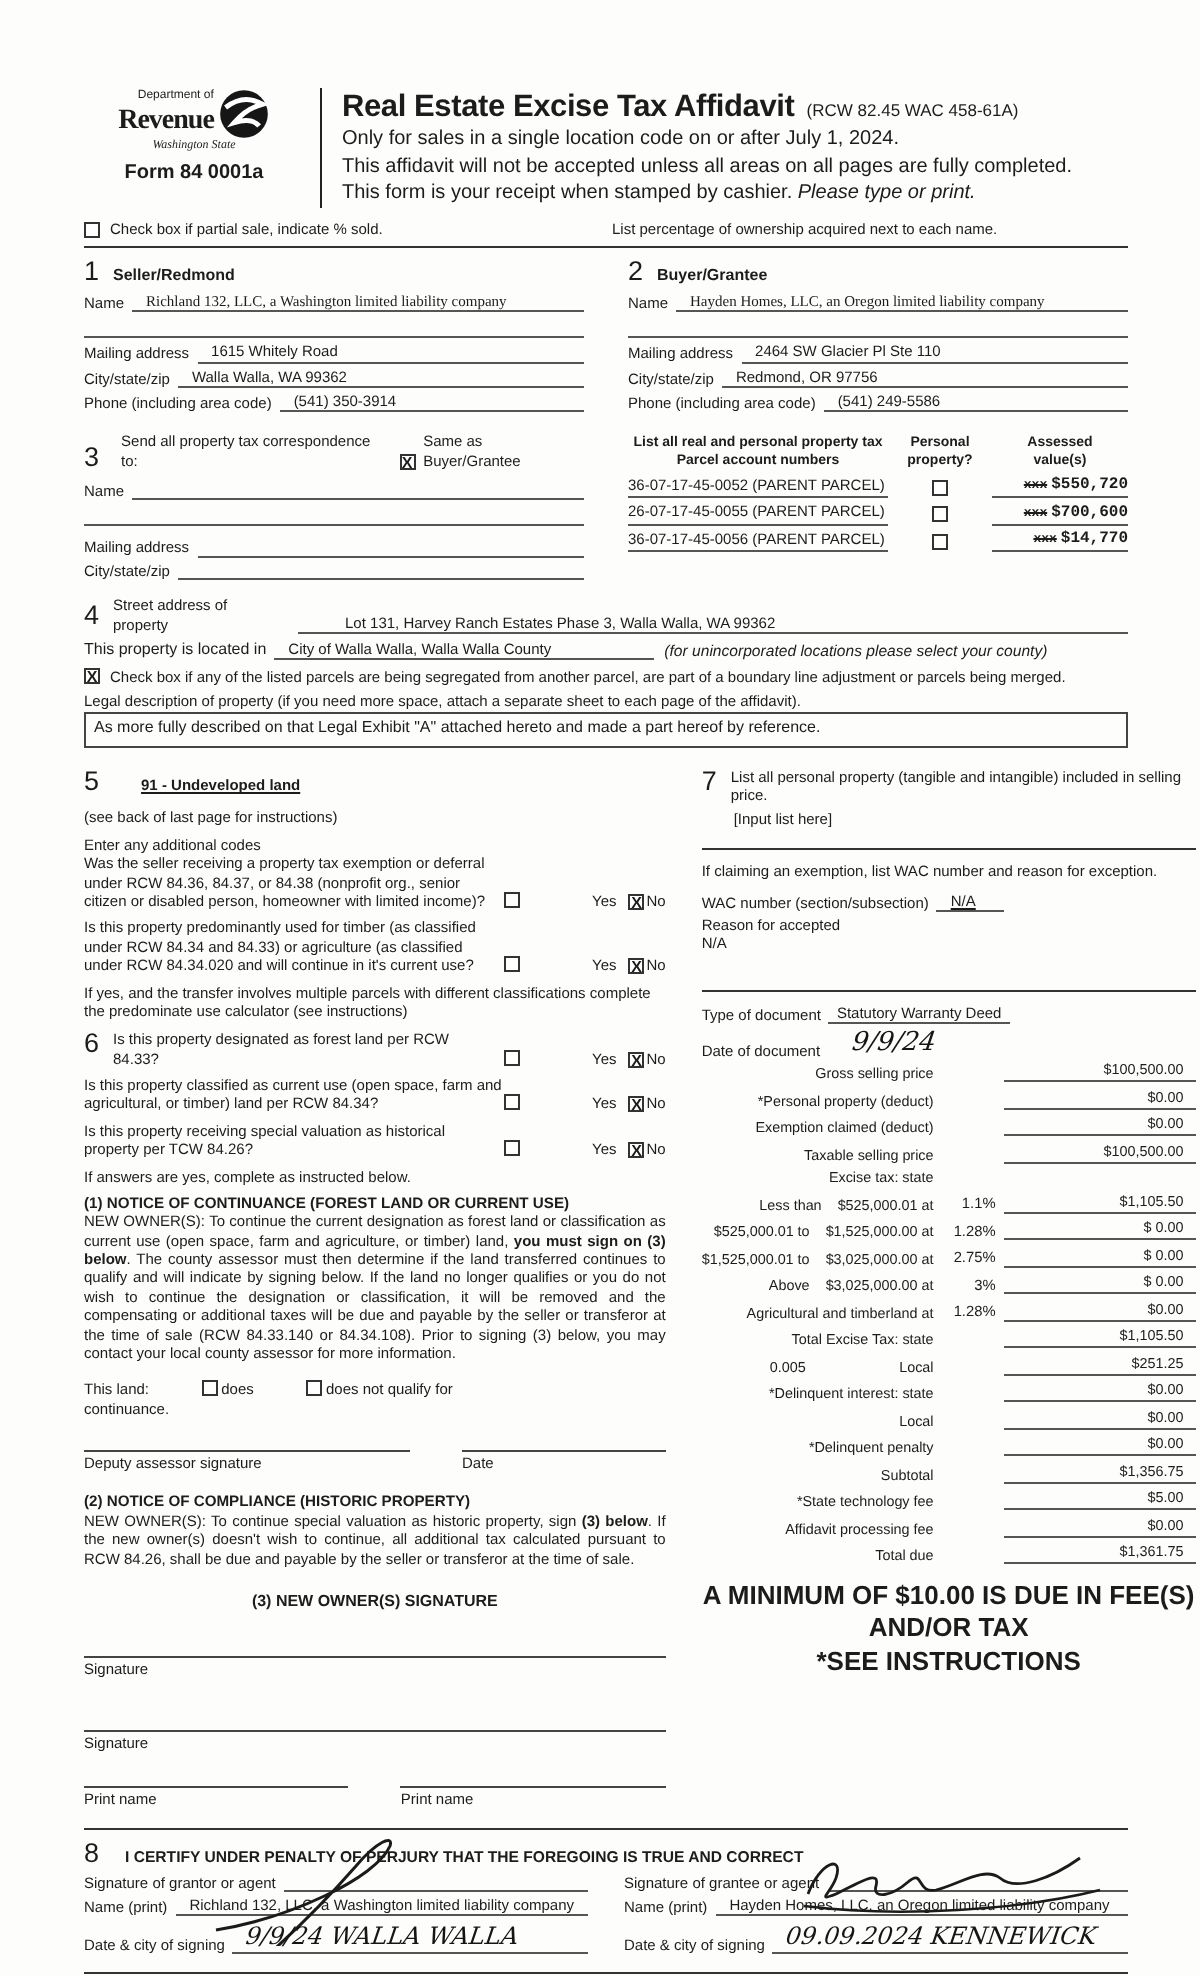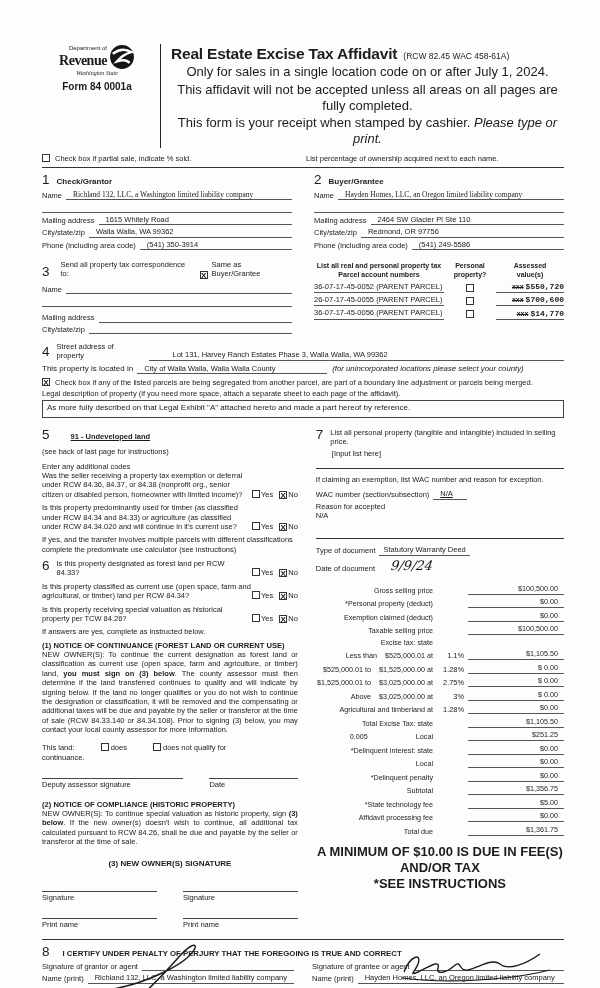--- a/index.html
+++ b/index.html
@@ -14,21 +14,21 @@
   .logo { width:118px; padding-right:8px; text-align:center; flex:none; }
   .logo-row { display:flex; justify-content:center; align-items:center; gap:2px; }
   .logo-txt { text-align:right; }
   .dept { font-size:6px; }
   .rev { font-family:"Liberation Serif", serif; font-weight:bold; font-size:14px; letter-spacing:-0.5px; }
   .wast { font-size:6px; font-style:italic; font-family:"Liberation Serif", serif; }
   .formno { font-weight:bold; font-size:10px; margin-top:3px; }
   .hdr-right { border-left:1.5px solid #222; padding-left:10px; flex:1; }
   .title { font-weight:bold; font-size:15.5px; letter-spacing:-0.2px; display:inline; }
   .title-suffix { font-size:8.5px; display:inline; margin-left:4px; }
-  .hdr-line { font-size:13px; margin-top:1px;text-align:center; }
+  .hdr-line { font-size:10px; margin-top:1px; }
   .partial-row { display:flex; justify-content:space-between; margin-top:6px; align-items:flex-start; }
   .partial-left { display:flex; gap:5px; align-items:center; }
   .own-note { width:258px; }
   hr.full { border:none; border-top:1px solid #333; margin:4px 0 5px; }
   
   .fline { display:flex; align-items:flex-end; margin-bottom:2px; }
   .fl-label { white-space:nowrap; padding-right:4px; }
   .fl-value { flex:1; border-bottom:1px solid #555; font-family:"Liberation Serif", serif; padding:0 2px 0 7px; min-height:9px; }
   .fl-value.sans { font-family:"Liberation Sans", sans-serif; }
   .blankline { border-bottom:1px solid #555; height:9px; margin:4px 0 2px; }
@@ -44,21 +44,21 @@
   .ph1 { flex:1; } .ph2 { width:52px; } .ph3 { width:68px; }
   .parcel-row { display:flex; align-items:flex-end; margin-top:2px; }
   .pr-num { flex:1; border-bottom:1px solid #555; padding-bottom:1px; }
   .pr-cb { width:52px; text-align:center; }
   .pr-val { width:68px; border-bottom:1px solid #555; text-align:right; font-family:"Liberation Mono", monospace; font-weight:bold; font-size:8px; white-space:nowrap; }
   .struck { text-decoration:line-through; font-size:6.5px; margin-right:2px; }
   
   .q { display:flex; align-items:flex-end; margin-bottom:4px; }
   .qtext { width:210px; }
   .yn { flex:1; text-align:right; white-space:nowrap; }
-  .yn .ynl { margin-right:6px; }
+  .yn .ynl { margin-right:6px;margin-left:35px; }
   .yn .cb { margin-right:1px; }
   
   .fee { display:flex; align-items:flex-end; margin-bottom:2.5px; font-size:7.2px; }
   .flabel { flex:1; display:flex; justify-content:flex-end; gap:8px; padding-right:5px; white-space:nowrap; }
   .frate { width:30px; text-align:right; padding-right:4px; font-size:7.4px; }
   .fval { width:96px; border-bottom:1px solid #555; text-align:right; padding:0 6px 1px 0; min-height:9px; }
   .fval.noline { border-bottom:none; }
   .fpre { width:70px; text-align:left; padding-left:34px; flex:none; }
   .min-note { text-align:center; font-weight:bold; font-size:13px; margin-top:8px; }
   
@@ -109,21 +109,21 @@
       <span>Check box if partial sale, indicate % sold.</span>
     </div>
     <span class="own-note">List percentage of ownership acquired next to each name.</span>
   </div>
   <hr class="full">
 
   <div class="grid2">
     <div>
       <div style="display:flex; align-items:flex-end; margin-bottom:3px;">
         <span class="secnum">1</span>
-        <span class="sectitle">Check/Grantor</span>
+        <span class="sectitle">Seller/Redmond</span>
       </div>
       <div class="fline">
           <span class="fl-label">Name</span>
           <span class="fl-value">Richland 132, LLC, a Washington limited liability company</span>
         </div>
       <div class="blankline"></div>
       <div class="fline">
           <span class="fl-label">Mailing address</span>
           <span class="fl-value sans">1615 Whitely Road</span>
         </div>
@@ -300,21 +300,21 @@
         <div class="sig-col">
             <div class="sig-line">Date</div>
           </div>
       </div>
 
       <div class="smallhead" style="margin-top:10px;">(2) NOTICE OF COMPLIANCE (HISTORIC PROPERTY)</div>
       <div style="text-align:justify;"><span>NEW OWNER(S): To continue special valuation as historic property, sign </span><span class="boldspan">(3) below</span><span>. If the new owner(s) doesn't wish to continue, all additional tax calculated pursuant to RCW 84.26, shall be due and payable by the seller or transferor at the time of sale.</span></div>
 
       <div style="text-align:center; font-weight:bold; font-size:8px; margin-top:12px;">(3) NEW OWNER(S) SIGNATURE</div>
 
-      <div class="sig-pair" style="margin-top:22px;">
+      <div class="sig-pair" style="margin-top:22px;flex-direction:column;">
         <div class="sig-col">
             <div class="sig-line">Signature</div>
           </div>
         <div class="sig-col">
             <div class="sig-line">Signature</div>
           </div>
       </div>
       <div class="sig-pair" style="margin-top:16px;">
         <div class="sig-col">
             <div class="sig-line">Print name</div>
@@ -344,21 +344,21 @@
       <div class="fline">
         <span class="fl-label">Type of document</span>
         <span style="border-bottom:1px solid #555; padding:0 4px;">Statutory Warranty Deed</span>
         <span style="flex:1;"></span>
       </div>
       <div style="display:flex; align-items:flex-end; margin-top:2px; height:16px;">
         <span>Date of document</span>
         <span class="hand" style="font-size:13px; margin-left:16px;">9/9/24</span>
       </div>
 
-      <div style="margin-top:10px;">
+      <div style="">
         <div class="fee">
             <span class="flabel">
               <span>Gross selling price</span>
             </span>
             <span class="frate"></span>
             <span class="fval">$100,500.00</span>
           </div>
         <div class="fee">
             <span class="flabel">
               <span>*Personal property (deduct)</span>

